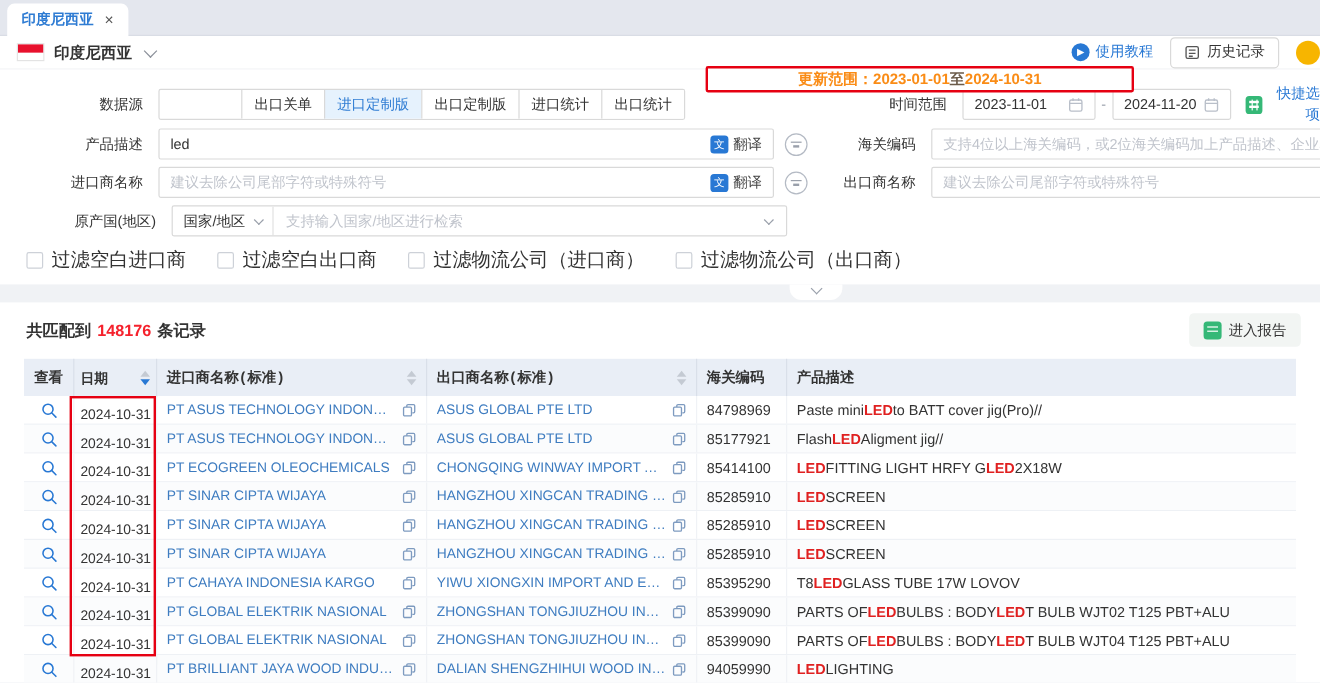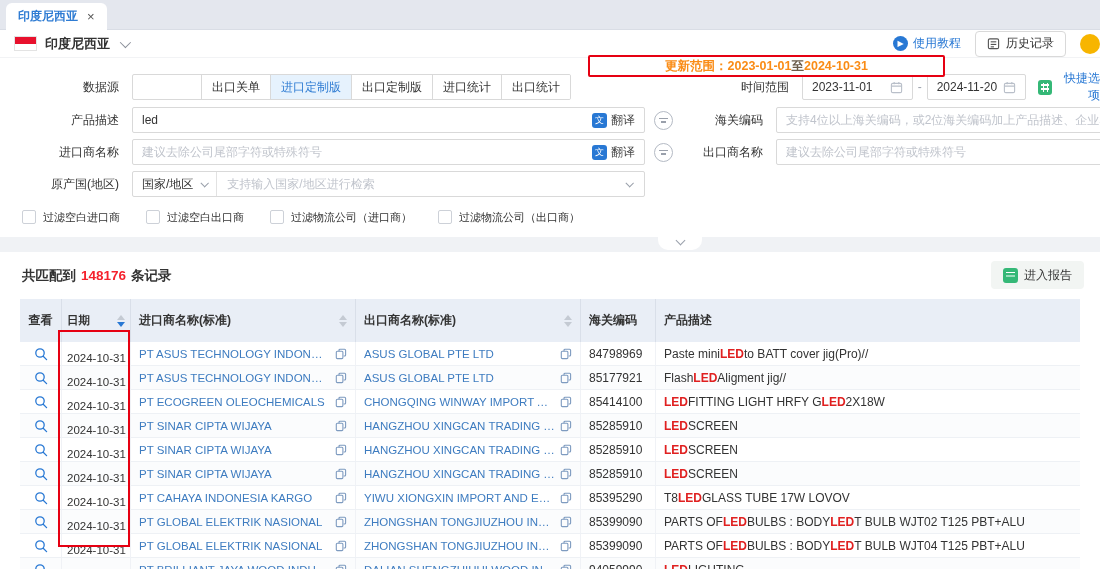--- a/index.html
+++ b/index.html
@@ -53,21 +53,21 @@
   .circle-btn { width:19px; height:19px; border:1px solid #b4bac4; border-radius:50%; margin-left:9px;
                 flex:none; display:flex; flex-direction:column; align-items:center; justify-content:center; gap:2px; cursor:pointer; }
   .circle-btn i { display:block; width:9px; height:1.5px; background:#9aa0ab; }
   .circle-btn i + i { width:5px; }
   .mini-chev { width:6px; height:6px; border-right:1.3px solid #9aa0ab; border-bottom:1.3px solid #9aa0ab;
                transform:rotate(45deg) translateY(-1px); flex:none; }
   .origin-select { display:flex; align-items:center; gap:8px; padding:0 9px; height:24px;
                    border-right:1px solid #e2e2e2; font-size:12px; color:#333; flex:none; }
   .cbx { display:flex; align-items:center; gap:7px; margin-right:26px; }
   .cb { width:14px; height:14px; border:1px solid #cdd1d8; border-radius:2px; background:#fff; flex:none; cursor:pointer; }
-  .cbx span { font-size:11px; color:#333; }
+  .cbx span { font-size:16px; color:#333; }
   .dash { color:#9aa0ab; font-size:12px; margin:0 5px; }
   .quick { display:flex; align-items:center; gap:5px; cursor:pointer; }
   .quick-icon { width:15px; height:15px; background:#35b877; border-radius:3px; position:relative; }
   .quick-icon:before, .quick-icon:after { content:""; position:absolute; background:#fff; }
   .quick-icon:before { left:3px; right:3px; top:4.5px; height:1.5px; box-shadow:0 4px 0 #fff; }
   .quick-icon:after { top:3px; bottom:3px; left:4.5px; width:1.5px; box-shadow:4px 0 0 #fff; }
   .quick span { font-size:12px; color:#2878d4;text-align:right; }
   .cal-icon { flex:none; margin-left:6px; }
 
   
@@ -88,21 +88,21 @@
   .match-line { position:absolute; left:22px; top:15px; font-size:13.5px; font-weight:bold; color:#333; }
   .match-line .cnt { color:#f5222d; margin:0 5px; }
   .report-btn { position:absolute; right:16px; top:9px; height:28px; display:flex; align-items:center;
                 gap:6px; padding:0 12px; background:#f2f5f3; border-radius:4px; font-size:12px; color:#333; cursor:pointer; }
   .report-icon { width:15px; height:15px; background:#35b877; border-radius:3px; position:relative; }
   .report-icon:before { content:""; position:absolute; left:3px; right:3px; top:4px; height:1.5px;
                         background:#fff; box-shadow:0 3.5px 0 #fff; }
 
   
   .table { position:absolute; left:20px; top:47px; width:1060px; }
-  .thead { display:flex; height:43px; background:#e9eef6; }
+  .thead { display:flex; height:31px; background:#e9eef6;font-family:Liberation Mono, monospace; }
   .th { display:flex; align-items:center; font-size:12px; font-weight:bold; color:#333;
         border-right:1px solid #d9dfe9; padding:0 8px; }
   .th:last-child { border-right:none; }
   .th.sortable { justify-content:space-between; }
   .trow { display:flex; height:24px; border-bottom:1px solid #eef1f5; background:#fff; }
   .trow:nth-child(even) { background:#fbfcfd; }
   .td { display:flex; align-items:center; font-size:12px; border-right:1px solid #f0f2f6;
         padding:0 8px; overflow:hidden; white-space:nowrap; }
   .td:last-child { border-right:none; }
   .c0 { width:42px; flex:none; justify-content:center; padding:0; }
@@ -246,21 +246,21 @@
         </span>
     </div>
 
     <div class="frow" style="left:660px; top:81px;">
       <span class="flabel" style="width:84px">出口商名称</span>
       <div class="inp" style="width:352px">
         <span class="ph">建议去除公司尾部字符或特殊符号</span>
       </div>
     </div>
 
-    <div class="frow" style="left:0; top:113px;">
+    <div class="frow" style="left:11px; top:113px;">
       <span class="flabel">原产国(地区)</span>
       <div class="inp" style="width:513px; padding:0;">
         <span class="origin-select">
           <span>国家/地区</span>
           <i class="mini-chev"></i>
         </span>
         <span class="ph" style="padding:0 10px">支持输入国家/地区进行检索</span>
         <i class="mini-chev" style="margin-right:12px"></i>
       </div>
     </div>

